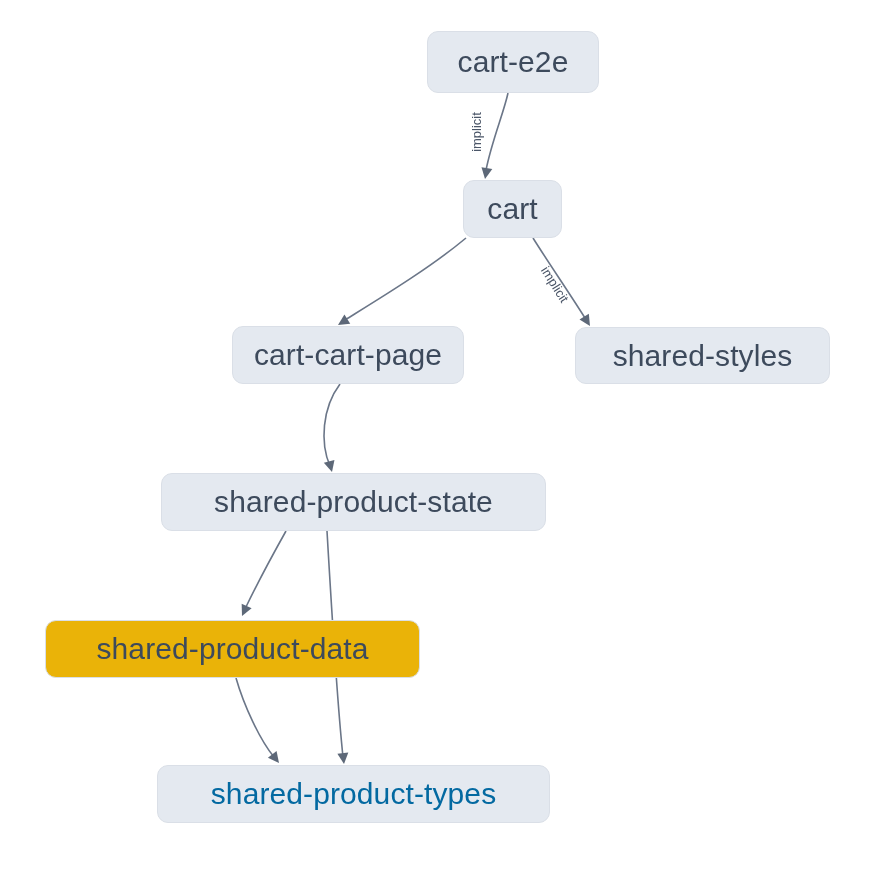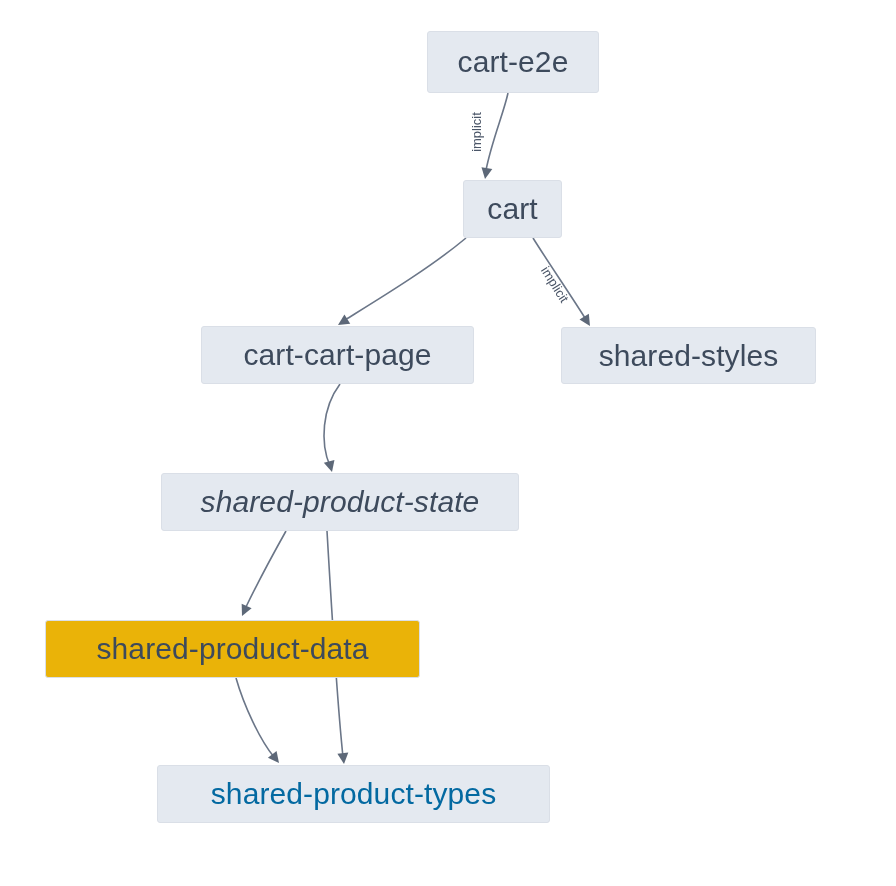--- a/index.html
+++ b/index.html
@@ -34,21 +34,21 @@
     top: 0;
     width: 896px;
     height: 886px;
     z-index: 2;
   }
   .graph-node {
     position: absolute;
     box-sizing: border-box;
     background: #e4e9f0;
     border: 1px solid #dadfe7;
-    border-radius: 3px;
+    border-radius: 11px;
     display: flex;
     align-items: center;
     justify-content: center;
     color: #3d4a5c;
     white-space: nowrap;
   }
   .graph-node .node-label {
     font-family: "Liberation Sans", sans-serif;
     font-size: 30px;
     font-weight: 400;
@@ -111,27 +111,27 @@
       </g>
   </svg>
 
   <div id="node-layer">
       <div class="graph-node" style="left: 427px; top: 31px; width: 172px; height: 62px; background: rgb(228, 233, 240); border-color: rgb(218, 223, 231);">
         <span class="node-label" style="color: rgb(61, 74, 92);">cart-e2e</span>
       </div>
       <div class="graph-node" style="left: 463px; top: 180px; width: 99px; height: 58px; background: rgb(228, 233, 240); border-color: rgb(218, 223, 231);">
         <span class="node-label" style="color: rgb(61, 74, 92);">cart</span>
       </div>
-      <div class="graph-node" style="left: 201px; top: 326px; width: 273px; height: 58px; background: rgb(228, 233, 240); border-color: rgb(218, 223, 231);">
+      <div class="graph-node" style="left: 232px; top: 326px; width: 232px; height: 58px; background: rgb(228, 233, 240); border-color: rgb(218, 223, 231);">
         <span class="node-label" style="color: rgb(61, 74, 92);">cart-cart-page</span>
       </div>
-      <div class="graph-node" style="left: 561px; top: 327px; width: 255px; height: 57px; background: rgb(228, 233, 240); border-color: rgb(218, 223, 231);">
+      <div class="graph-node" style="left: 575px; top: 327px; width: 255px; height: 57px; background: rgb(228, 233, 240); border-color: rgb(218, 223, 231);">
         <span class="node-label" style="color: rgb(61, 74, 92);">shared-styles</span>
       </div>
-      <div class="graph-node" style="left: 161px; top: 473px; width: 358px; height: 58px; background: rgb(228, 233, 240); border-color: rgb(218, 223, 231); font-style: italic;">
+      <div class="graph-node" style="left: 161px; top: 473px; width: 385px; height: 58px; background: rgb(228, 233, 240); border-color: rgb(218, 223, 231);">
         <span class="node-label" style="color: rgb(61, 74, 92);">shared-product-state</span>
       </div>
       <div class="graph-node" style="left: 45px; top: 620px; width: 375px; height: 58px; background: #eab308; border-color: rgb(218, 223, 231);">
         <span class="node-label" style="color: rgb(61, 74, 92);">shared-product-data</span>
       </div>
       <div class="graph-node" style="left: 157px; top: 765px; width: 393px; height: 58px; background: rgb(228, 233, 240); border-color: rgb(218, 223, 231);">
         <span class="node-label" style="color: #0369a1;">shared-product-types</span>
       </div>
     </div>
 

